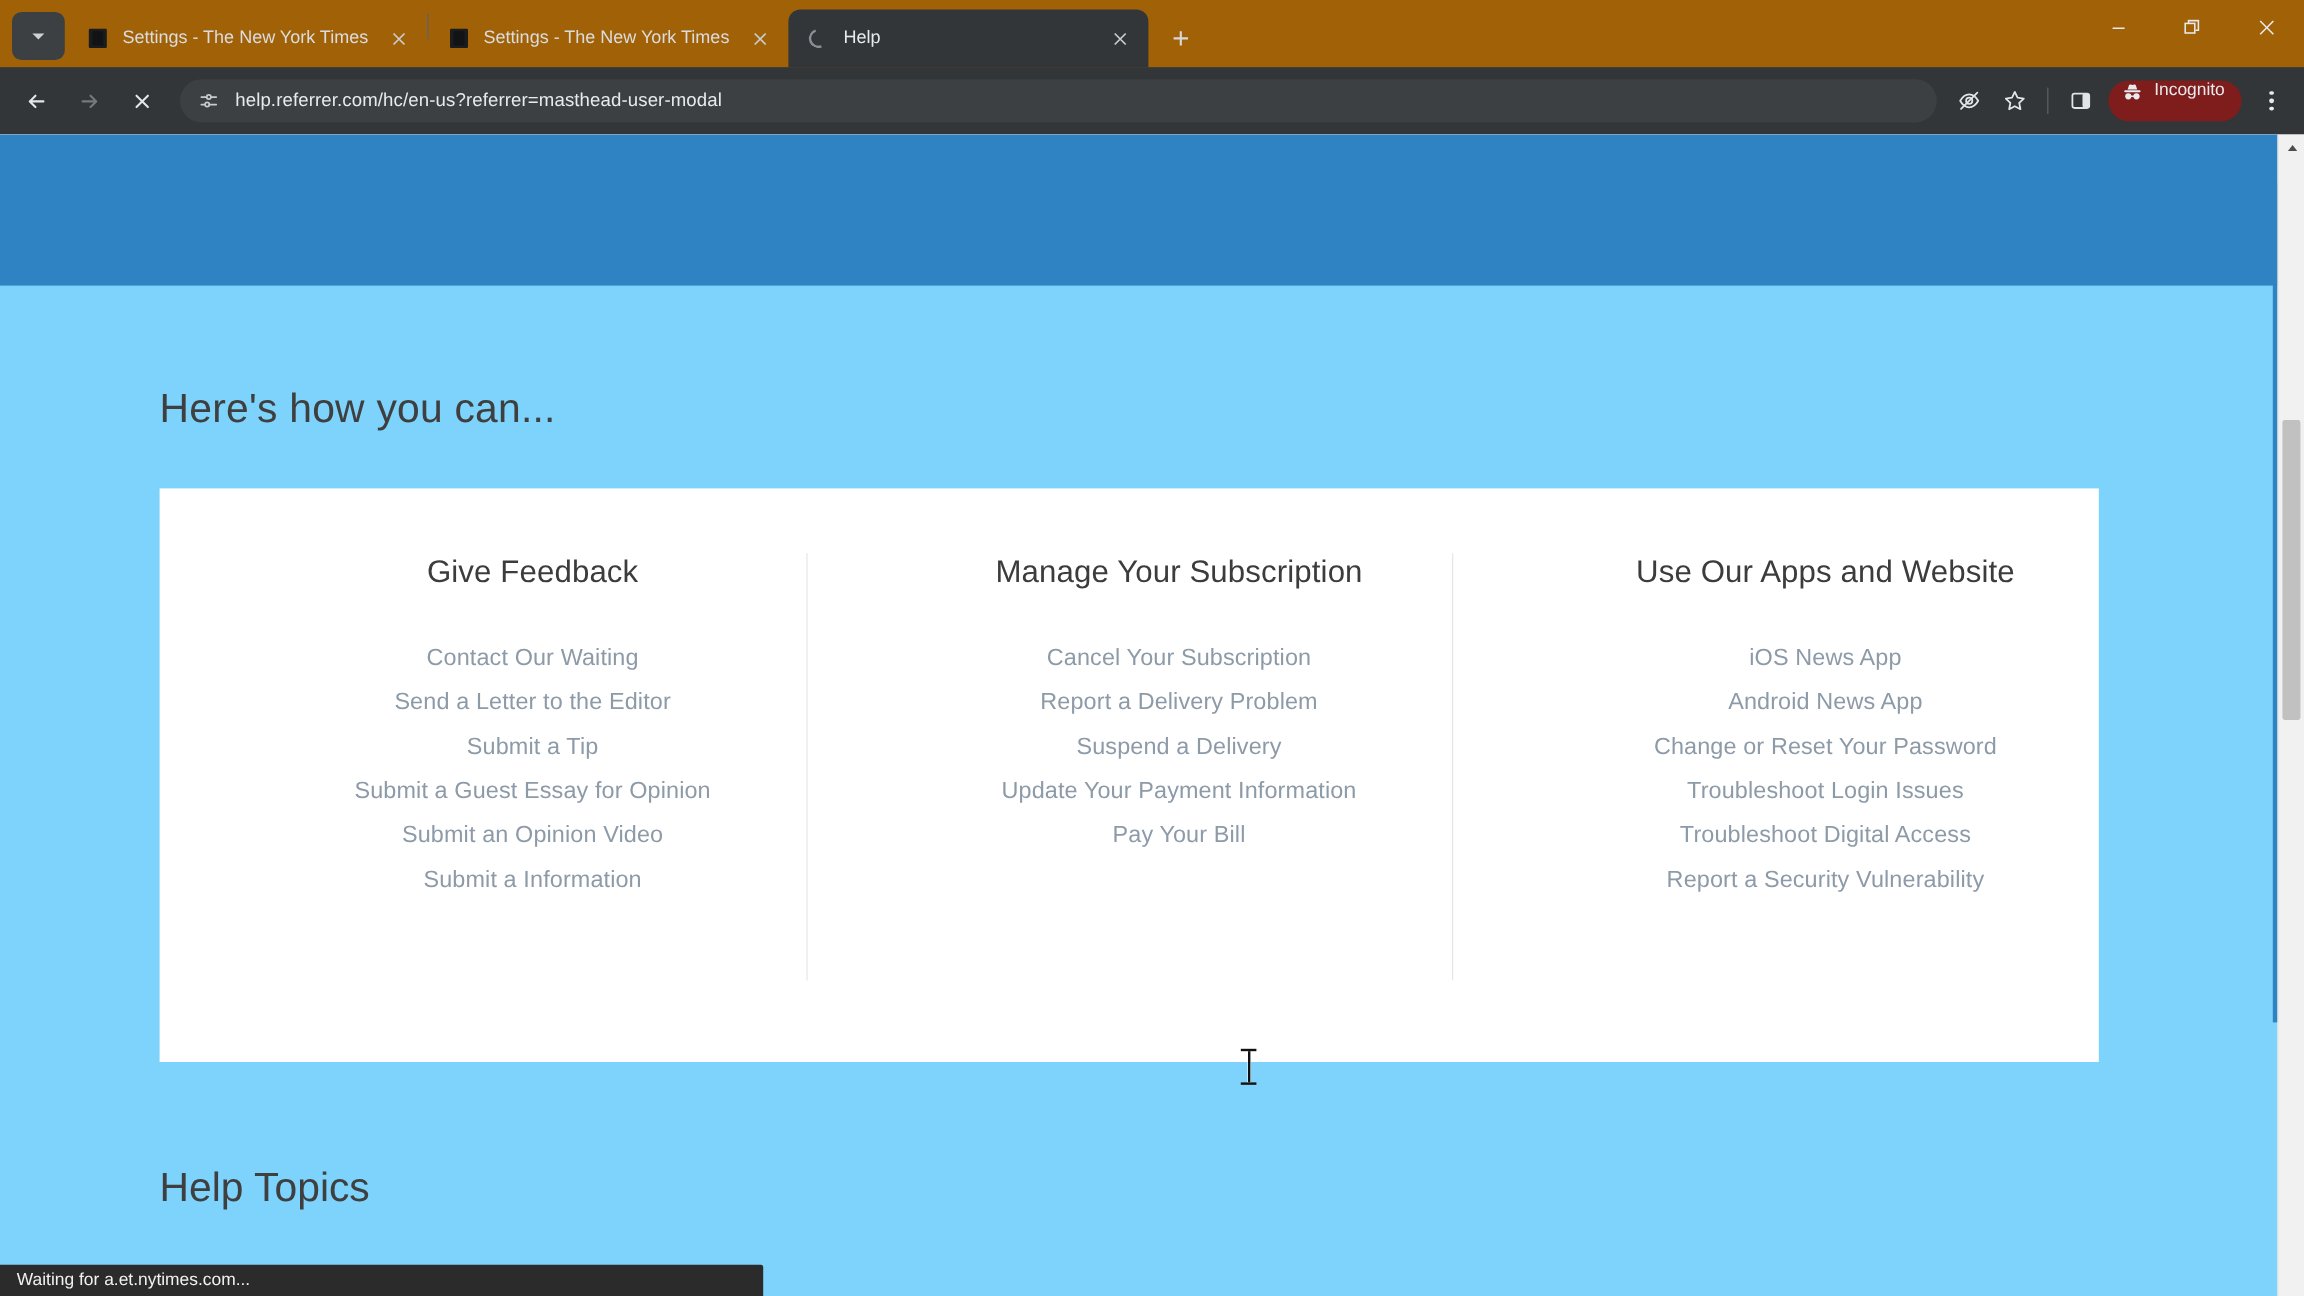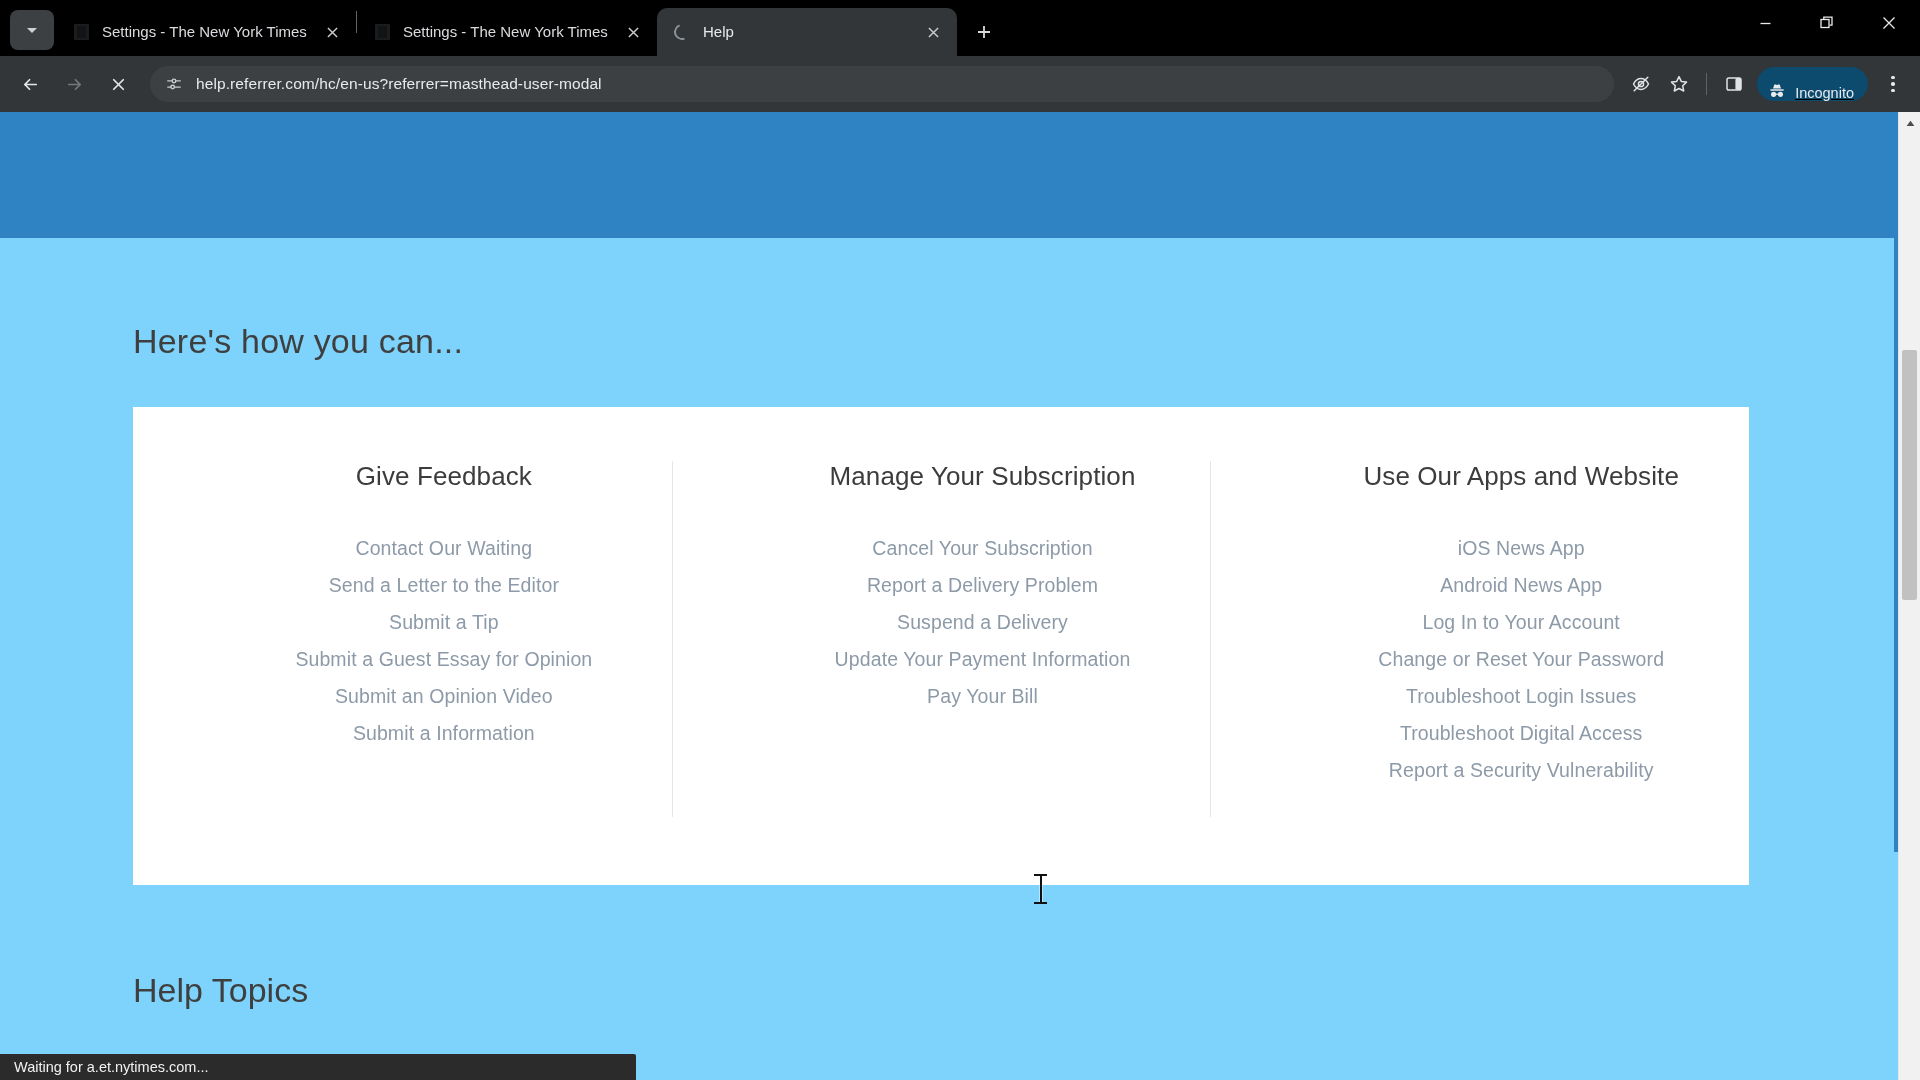--- a/index.html
+++ b/index.html
@@ -9,21 +9,21 @@
     font-family: "Liberation Sans", sans-serif;
     background: #202124;
   }
 
   
   .browser { width: 1920px; height: 1080px; position: relative; background: #323639; }
 
   
   .tabstrip {
     height: 56px;
-    background: #000000;
+    background: #a16207;
     display: flex;
     align-items: flex-end;
     position: relative;
     padding-left: 4px;
   }
   .tab-search-btn {
     width: 44px; height: 40px;
     margin: 0 2px 6px 6px;
     border-radius: 8px;
     background: #3c4043;
@@ -174,28 +174,27 @@
     width: 38px; height: 38px;
     border-radius: 50%;
     display: flex; align-items: center; justify-content: center;
     cursor: pointer;
     flex: none;
   }
   .tb-btn svg { stroke: #e1e3e5; fill: none; stroke-width: 1.5; stroke-linecap: round; stroke-linejoin: round; }
   .tb-divider { width: 1px; height: 22px; background: #5f6368; margin: 0 8px; flex: none; }
   .incognito-chip {
     height: 34px;
-    display: flex; align-items: flex-end;
-    background: #0c4a6e;
+    display: flex; align-items: flex-start;
+    background: #7f1d1d;
     border-radius: 17px;
     padding: 0 14px 0 10px;
     margin-left: 4px;
     cursor: pointer;
     flex: none;
-    text-decoration: underline;
   }
   .incognito-chip .lbl { color: #e8eaed; font-size: 14.5px; margin-left: 8px; white-space: nowrap; }
   .menu-btn {
     width: 38px; height: 38px;
     display: flex; flex-direction: column;
     align-items: center; justify-content: center;
     gap: 3px;
     margin-left: 6px;
     border-radius: 50%;
     cursor: pointer;
@@ -527,21 +526,20 @@
             <li><a href="#">Update Your Payment Information</a></li>
             <li><a href="#">Pay Your Bill</a></li>
           </ul>
         </div>
 
         <div class="col">
           <h3>Use Our Apps and Website</h3>
           <ul>
             <li><a href="#">iOS News App</a></li>
             <li><a href="#">Android News App</a></li>
-            <li><a href="#">Log In to Your Account</a></li>
             <li><a href="#">Change or Reset Your Password</a></li>
             <li><a href="#">Troubleshoot Login Issues</a></li>
             <li><a href="#">Troubleshoot Digital Access</a></li>
             <li><a href="#">Report a Security Vulnerability</a></li>
           </ul>
         </div>
       </div>
 
       <h2 class="help-topics-title">Help Topics</h2>
     </div>

